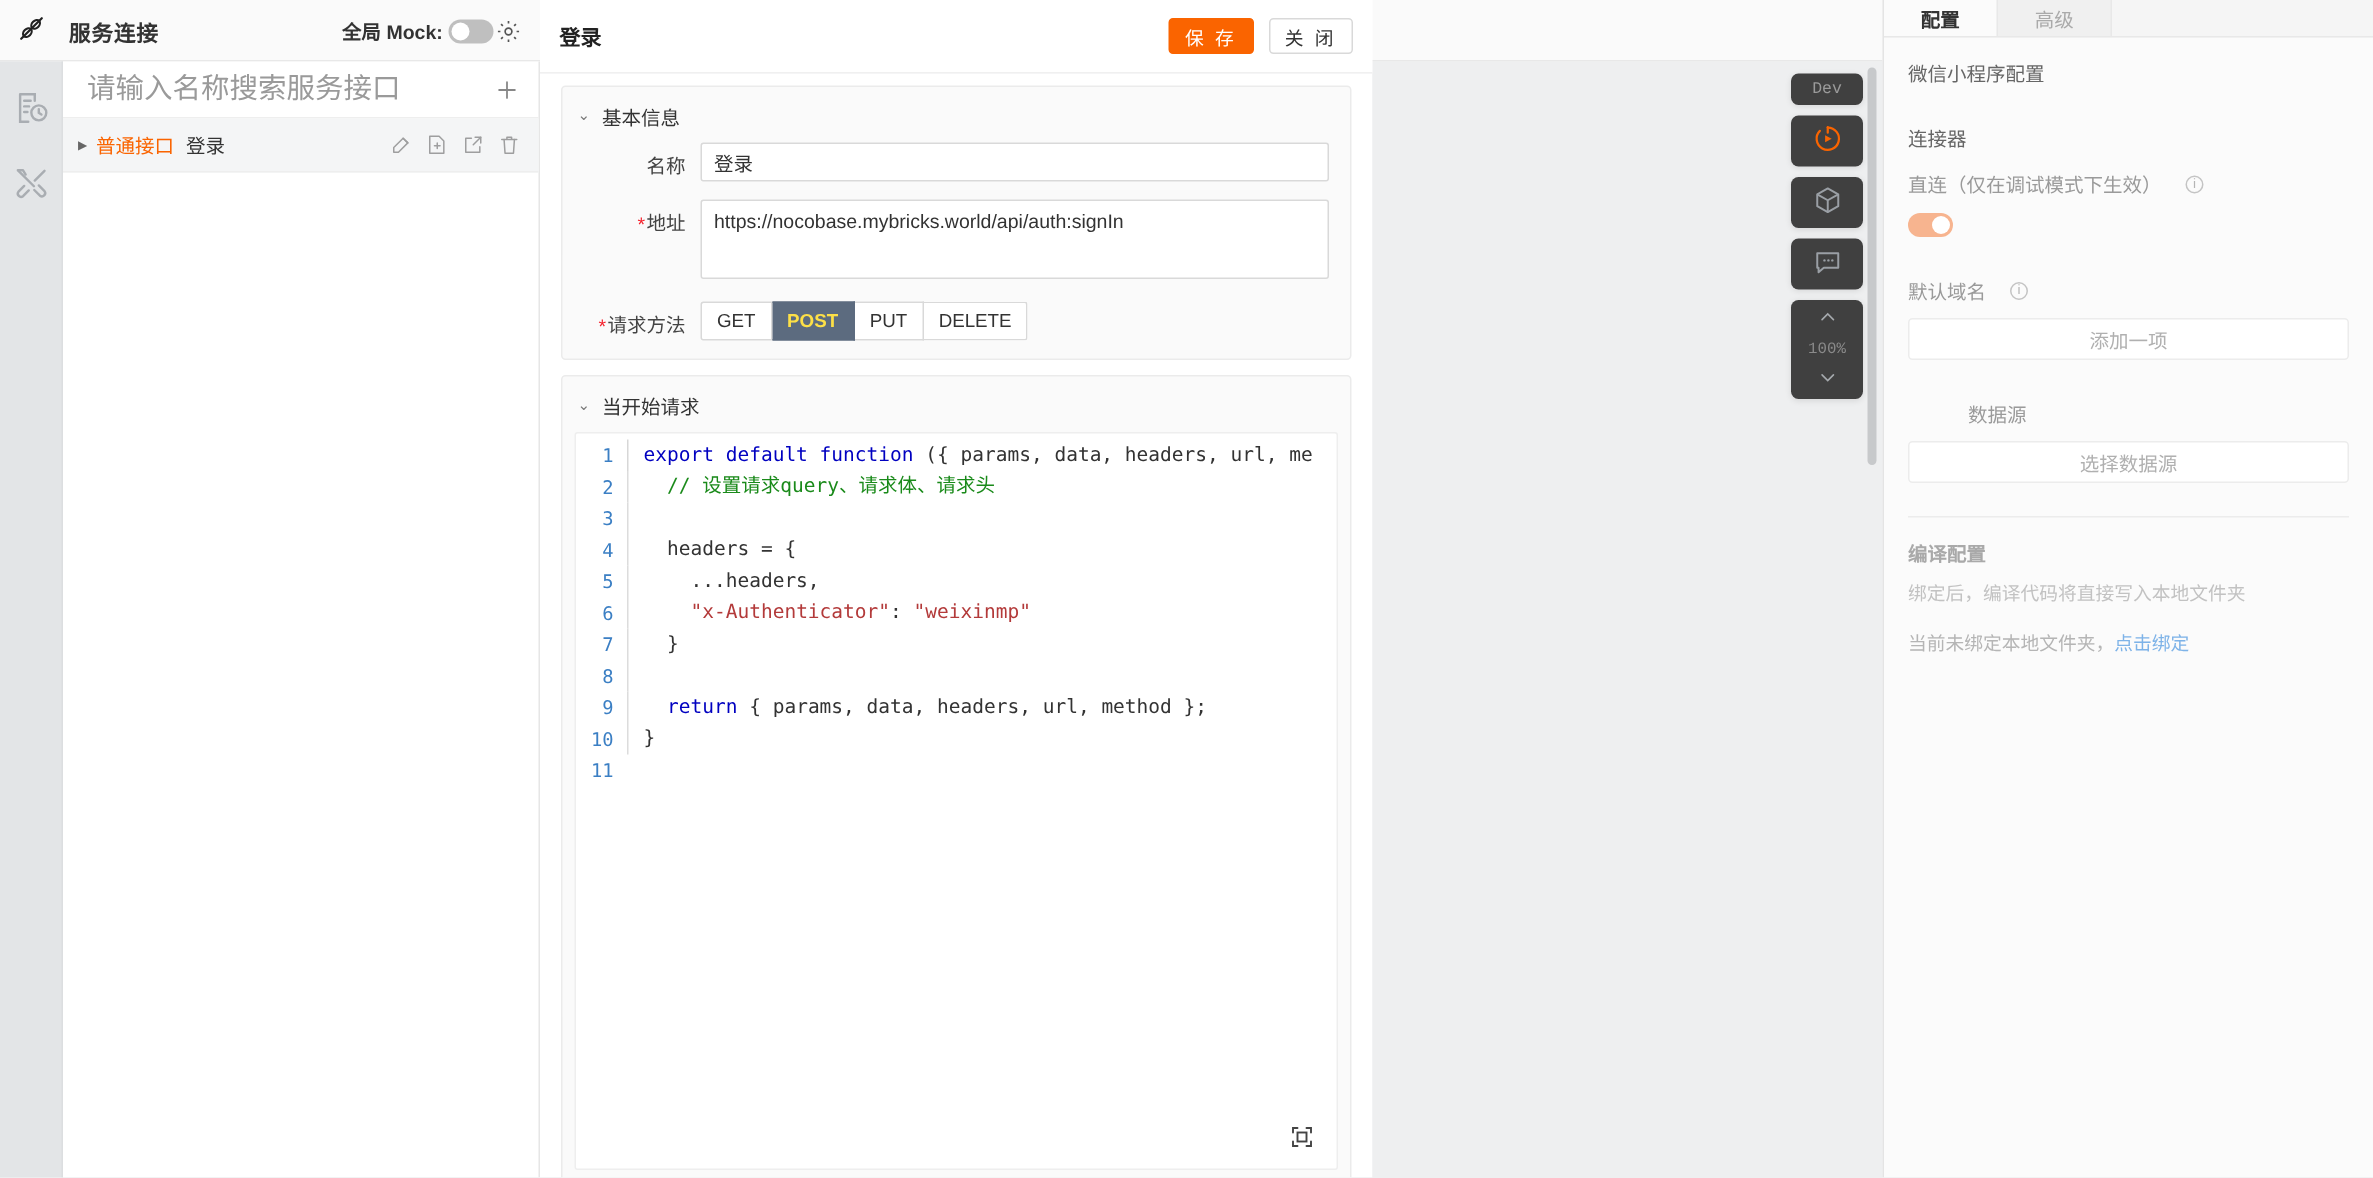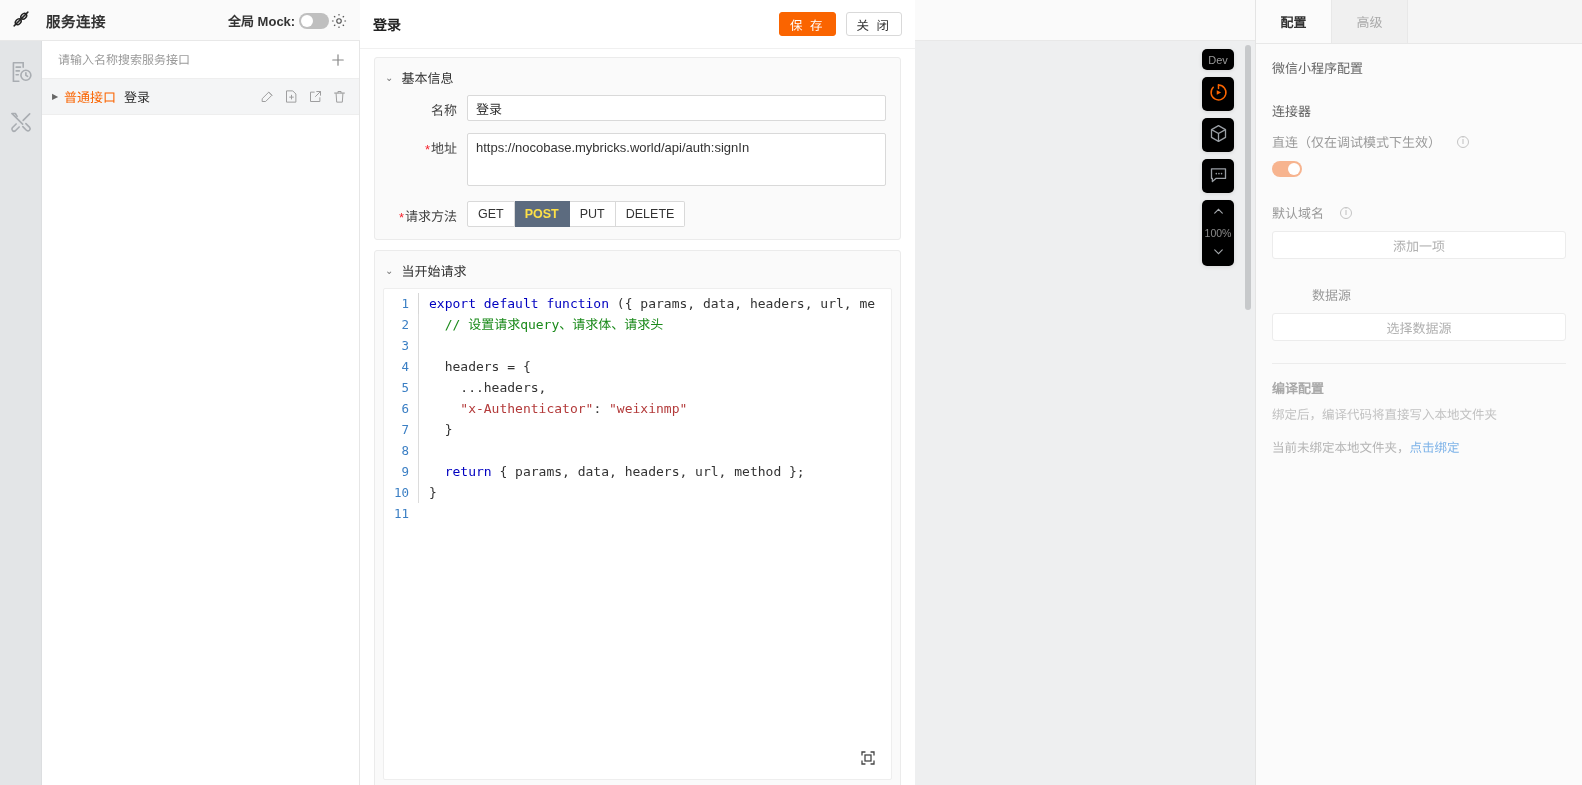--- a/index.html
+++ b/index.html
@@ -78,21 +78,21 @@
   
   .listpanel {
     position: absolute; left: 42px; top: 41px; width: 318px; height: 744px;
     background: #fff; border-right: 1px solid #e6e6e6;
   }
   .search-row {
     height: 38px; display: flex; align-items: center;
     border-bottom: 1px solid #eee; padding: 0 12px 0 14px;
   }
   .search-input {
-    border: 0; outline: 0; flex: 1; font-size: 12px; color: #333;
+    border: 0; outline: 0; flex: 1; font-size: 19px; color: #333;
     background: transparent; font-family: inherit;
   }
   .search-input::placeholder { color: #9a9a9a; }
   .plus-btn { width: 18px; height: 18px; cursor: pointer; opacity: .7; }
   .svc-row {
     height: 36px; display: flex; align-items: center; padding: 0 12px 0 10px;
     background: #f4f5f6; border-bottom: 1px solid #eee; cursor: pointer;
   }
   .caret { width: 10px; font-size: 8px; color: #666; flex: 0 0 12px; }
   .svc-type { color: #fa6400; font-size: 13px; margin-right: 8px; }
@@ -172,36 +172,36 @@
   }
   .canvas-scroll-thumb {
     position: absolute; right: 4px; top: 4px; width: 6px; height: 265px;
     background: #c7c9cb; border-radius: 3px; cursor: pointer;
   }
   .floattools {
     position: absolute; right: 19px; top: 8px; width: 36px;
     display: flex; flex-direction: column; gap: 7px; align-items: center;
   }
   .ft-card {
-    width: 32px; background: #000000; border-radius: 5px;
+    width: 48px; background: #404040; border-radius: 5px;
     box-shadow: 0 1px 4px rgba(0,0,0,.10);
-    display: flex; flex-direction: column; align-items: center; justify-content: center;
+    display: flex; flex-direction: column; align-items: center; justify-content: center; font-family: Liberation Mono, monospace;
   }
   .ft-dev { height: 21px; font-size: 11px; color: #9a9a9a; }
   .ft-ico { height: 34px; cursor: pointer; }
   .ft-zoom { padding: 3px 0; }
   .ft-zoom > div { height: 20px; display: flex; align-items: center; justify-content: center; cursor: pointer; width: 36px; }
   .ft-pct { font-size: 10.5px; color: #8a8a8a; }
 
   
   .rightpanel {
     position: absolute; left: 1255px; top: 0; width: 327px; height: 785px;
     background: #fbfbfb; border-left: 1px solid #e4e4e4;
   }
-  .tabs { display: flex; height: 44px; border-bottom: 1px solid #e8e8e8; background: #f5f5f5; }
+  .tabs { display: flex; height: 25px; border-bottom: 1px solid #e8e8e8; background: #f5f5f5; }
   .tab {
     width: 76px; display: flex; align-items: center; justify-content: center;
     font-size: 13px; cursor: pointer; color: #aaa; background: #f0f0f0;
     border-right: 1px solid #e8e8e8;
   }
   .tab.active { background: #fbfbfb; color: #333; font-weight: bold; }
   .rp-body { padding: 14px 16px 0 16px; }
   .rp-h { font-size: 13px; color: #666; margin: 0 0 12px 0; }
   .appid-card {
     border: 1px solid #ececec; background: #fff; border-radius: 3px;

